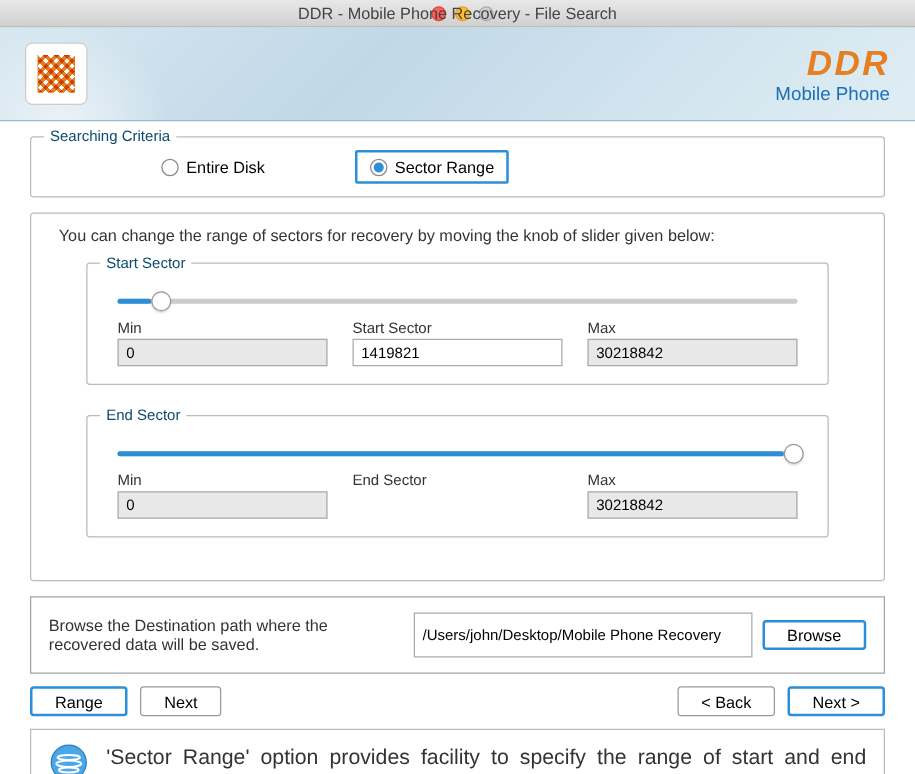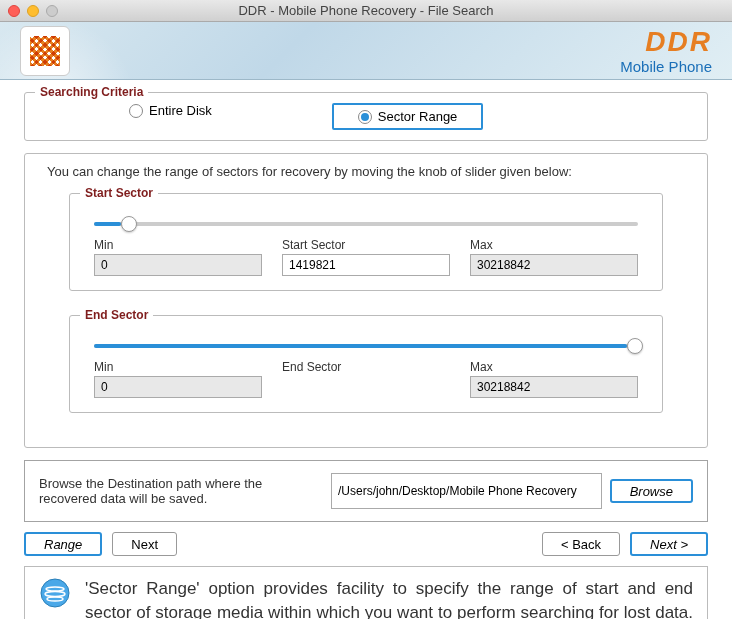--- a/index.html
+++ b/index.html
@@ -1,54 +1,54 @@
 <!DOCTYPE html>
 <html><head>
 <meta charset="utf-8">
 <style>
 * { box-sizing: border-box; margin: 0; padding: 0; }
 body { font-family: "Helvetica Neue", Arial, sans-serif; font-size: 13px; background: #fff; width: 732px; }
-.titlebar { height: 22px; background: linear-gradient(#e8e8e8, #d0d0d0); border-bottom: 1px solid #aaa; display: flex; align-items: center; position: relative; }
+.titlebar { height: 22px; background: linear-gradient(#e8e8e8, #d0d0d0); border-bottom: 1px solid #aaa; display: flex; align-items: center; position: relative; justify-content: center; }
 .traffic { display: flex; gap: 7px; margin-left: 8px; }
 .tl { width: 12px; height: 12px; border-radius: 50%; }
 .tl.r { background: #ff5f57; border: 1px solid #e0443e; }
 .tl.y { background: #ffbd2e; border: 1px solid #dea123; }
 .tl.g { background: #ccc; border: 1px solid #aaa; }
 .title { position: absolute; left: 0; right: 0; text-align: center; font-size: 13px; color: #444; }
-.banner { height: 58px; background: linear-gradient(135deg, #d8e8f0 0%, #c0d8e8 40%, #e0eef4 100%); border-bottom: 1px solid #9db8c8; display: flex; align-items: center; justify-content: space-between; padding: 0 20px; position: relative; overflow: hidden; }
+.banner { height: 75px; background: linear-gradient(135deg, #d8e8f0 0%, #c0d8e8 40%, #e0eef4 100%); border-bottom: 1px solid #9db8c8; display: flex; align-items: center; justify-content: space-between; padding: 0 20px; position: relative; overflow: hidden; }
 .banner::before { content: ''; position: absolute; left: -50px; top: -20px; width: 200px; height: 200px; background: radial-gradient(circle, rgba(255,255,255,0.6), transparent 60%); }
 .logo-box { width: 50px; height: 50px; background: #fff; border: 1px solid #ccc; border-radius: 6px; display: flex; align-items: center; justify-content: center; position: relative; z-index: 1; }
 .logo-grid { width: 30px; height: 30px; background: repeating-linear-gradient(45deg, #e67e22 0 3px, #fff 3px 6px), repeating-linear-gradient(-45deg, #e67e22 0 3px, #fff 3px 6px); background-blend-mode: multiply; }
 .brand { text-align: right; z-index: 1; }
 .brand-ddr { font-size: 28px; font-weight: bold; font-style: italic; color: #e67e22; letter-spacing: 2px; }
 .brand-sub { font-size: 15px; color: #1a6fb8; font-weight: 500; }
 .content { padding: 12px 24px 6px; background: #fff; }
 .fieldset { border: 1px solid #bbb; border-radius: 3px; padding: 10px 14px; margin-bottom: 12px; position: relative; }
 .fieldset.inner { margin: 8px 30px 24px; }
-.legend { position: absolute; top: -8px; left: 10px; background: #fff; padding: 0 5px; font-size: 12px; color: #7f1d1d; font-weight: 700; }
-.radio-row { display: flex; gap: 120px; padding-left: 90px; align-items: flex-start; }
+.legend { position: absolute; top: -8px; left: 10px; background: #fff; padding: 0 5px; font-size: 12px; color: #0c4a6e; font-weight: 400; }
+.radio-row { display: flex; gap: 72px; padding-left: 90px; align-items: center; }
 .radio-group { display: flex; align-items: center; gap: 6px; cursor: pointer; }
-.radio-group.selected { border: 2px solid #2a8fd8; padding: 4px 24px; border-radius: 2px; }
+.radio-group.selected { border: 2px solid #2a8fd8; padding: 4px 10px; border-radius: 2px; }
 .radio { width: 14px; height: 14px; border: 1px solid #888; border-radius: 50%; display: flex; align-items: center; justify-content: center; }
 .radio.on::after { content: ''; width: 8px; height: 8px; background: #2a8fd8; border-radius: 50%; }
 .instr { font-size: 13px; color: #333; margin-bottom: 14px; padding-left: 8px; }
 .slider-area { padding: 8px 10px 4px; }
 .slider-track { height: 4px; background: #ccc; border-radius: 2px; position: relative; margin: 10px 0 12px; }
 .slider-fill { height: 4px; background: #2a8fd8; border-radius: 2px; position: absolute; top: 0; }
 .slider-thumb { width: 16px; height: 16px; background: #fff; border: 1px solid #999; border-radius: 50%; position: absolute; top: -6px; box-shadow: 0 1px 2px rgba(0,0,0,0.2); cursor: pointer; }
 .val-row { display: flex; gap: 20px; }
 .val-col { flex: 1; }
 .val-label { font-size: 12px; color: #333; margin-bottom: 2px; }
 .val-input { width: 100%; height: 22px; border: 1px solid #aaa; padding: 0 6px; font-size: 12px; }
 .val-input.ro { background: #e8e8e8; }
 .dest-row { display: flex; align-items: center; gap: 8px; border: 1px solid #a3a3a3; padding: 12px 14px; margin-bottom: 10px; }
 .dest-label { flex: 0 0 260px; font-size: 13px; color: #333; }
 .dest-input { flex: 1; height: 36px; border: 1px solid #aaa; padding: 0 6px; font-size: 12px; margin-left: 24px; }
 .btn { height: 24px; background: #fff; border: 1px solid #999; border-radius: 3px; padding: 0 18px; font-size: 13px; cursor: pointer; }
-.btn.blue-border { border: 2px solid #2a8fd8; font-style: italic; }
+.btn.blue-border { border: 2px solid #2a8fd8; }
 .btn-row { display: flex; gap: 10px; margin-bottom: 10px; }
 .btn-row .spacer { flex: 1; }
 .info-box { border: 1px solid #bbb; padding: 10px 14px; display: flex; gap: 14px; align-items: flex-start; }
 .info-icon { width: 32px; height: 32px; flex-shrink: 0; }
 .info-text { font-size: 17px; color: #333; text-align: justify; line-height: 1.4; }
 </style>
 </head>
 <body>
 
 <div class="titlebar">

